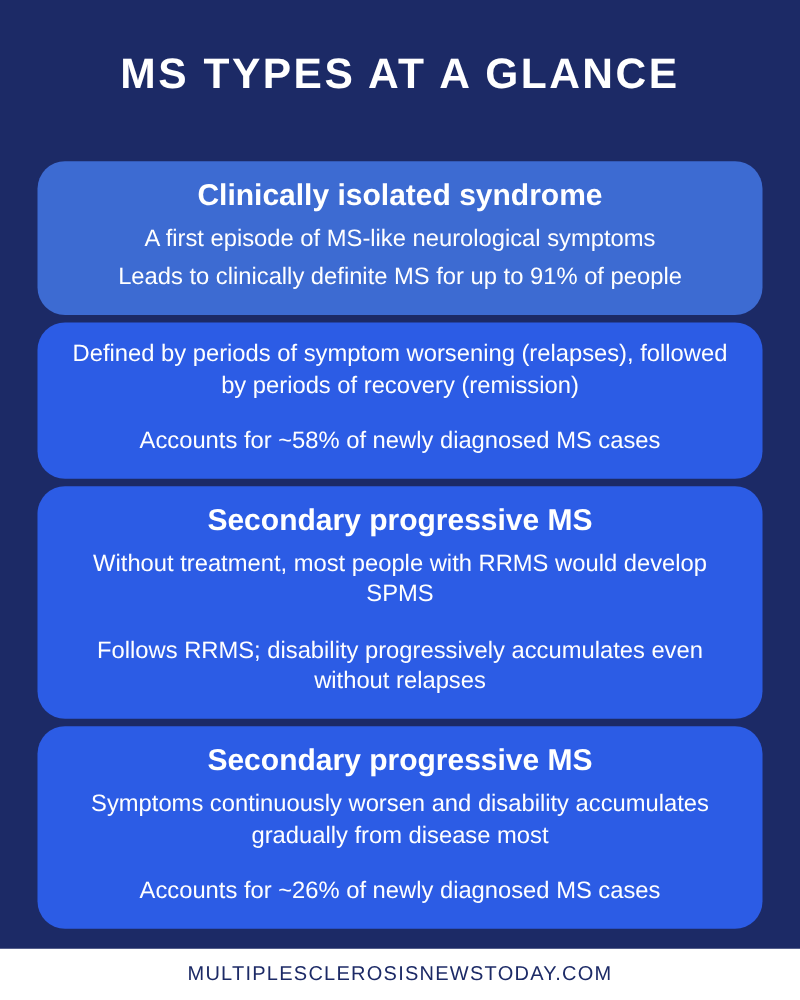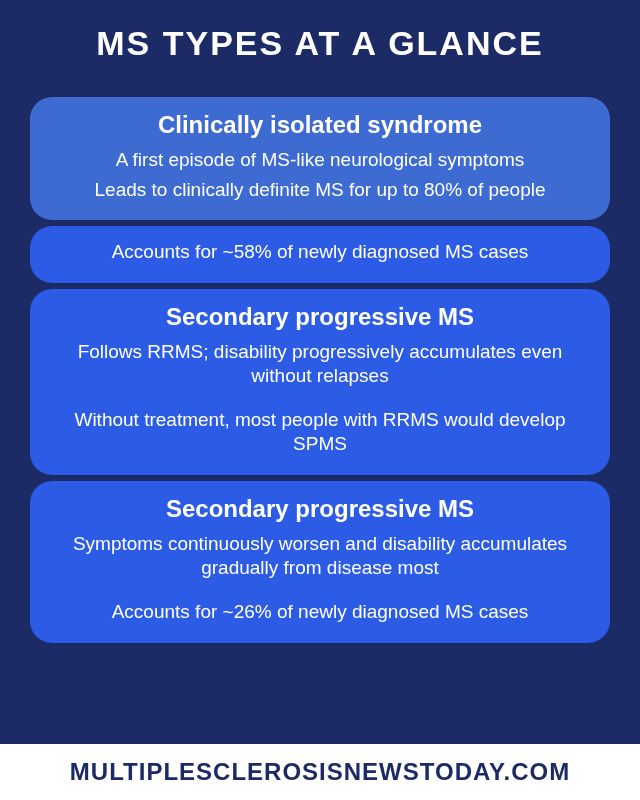--- a/index.html
+++ b/index.html
@@ -19,21 +19,21 @@
     display: flex;
     flex-direction: column;
     box-sizing: border-box;
   }
   .page-title {
     color: #FFFFFF;
     text-align: center;
     font-size: 34px;
     font-weight: bold;
     letter-spacing: 2px;
-    margin: 0;
+    margin: 16px;
     padding: 24px 10px 18px 10px;
   }
   .cards {
     display: flex;
     flex-direction: column;
     gap: 6px;
     padding: 16px 30px;
     flex: 0 0 auto;
   }
   .card {
@@ -67,49 +67,50 @@
   .footer-bar {
     margin-top: auto;
     background: var(--footer-bg, #FFFFFF);
     height: 56px;
     display: flex;
     align-items: center;
     justify-content: center;
   }
   .footer-text {
     color: var(--footer-text, #1C2A66);
-    font-size: 24px;
+    font-size: 16px;
     letter-spacing: 1px;
-    font-weight: 700;
+    font-weight: 400;
     margin: 0;
   }
 </style>
 </head>
 <body>
 
 <div class="page">
 
   <h1 class="page-title">MS TYPES AT A GLANCE</h1>
 
   <div class="cards">
 
     <div class="card card-1 tight">
       <h2>Clinically isolated syndrome</h2>
       <p>A first episode of MS-like neurological symptoms</p>
-      <p>Leads to clinically definite MS for up to 80% of people</p>
+      <p>Leads to clinically definite MS for up to 91% of people</p>
     </div>
 
     <div class="card card-2">
+      <p>Defined by periods of symptom worsening (relapses), followed by periods of recovery (remission)</p>
       <p>Accounts for ~58% of newly diagnosed MS cases</p>
     </div>
 
     <div class="card card-3">
       <h2>Secondary progressive MS</h2>
+      <p>Without treatment, most people with RRMS would develop SPMS</p>
       <p>Follows RRMS; disability progressively accumulates even without relapses</p>
-      <p>Without treatment, most people with RRMS would develop SPMS</p>
     </div>
 
     <div class="card card-4">
       <h2>Secondary progressive MS</h2>
       <p>Symptoms continuously worsen and disability accumulates gradually from disease most</p>
       <p>Accounts for ~26% of newly diagnosed MS cases</p>
     </div>
 
   </div>
 

